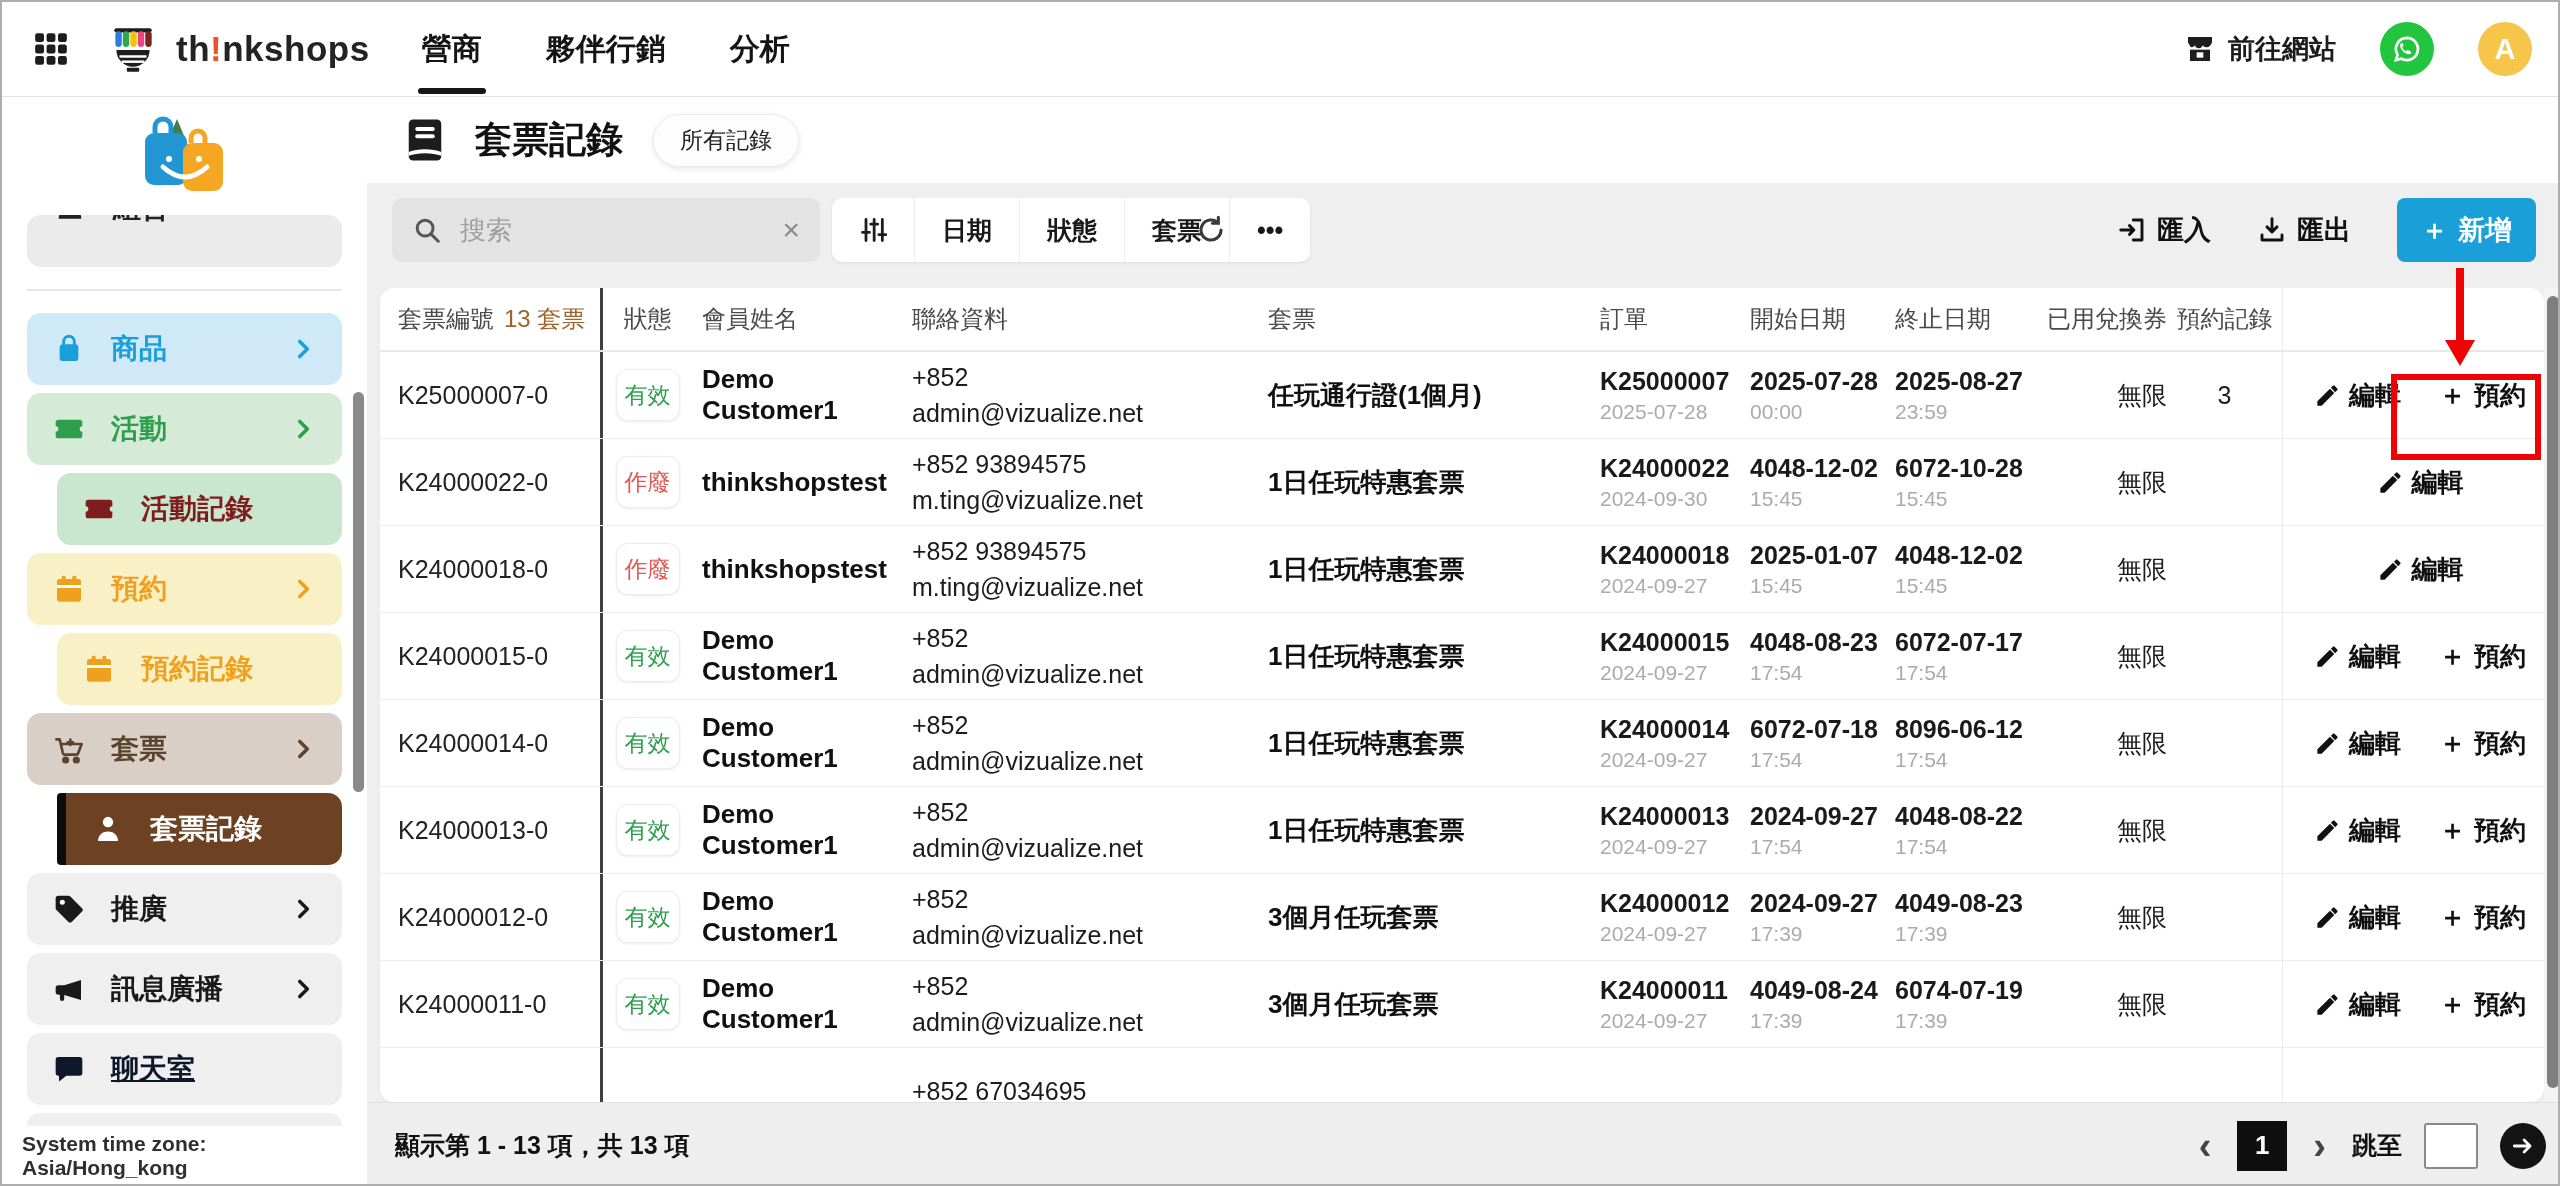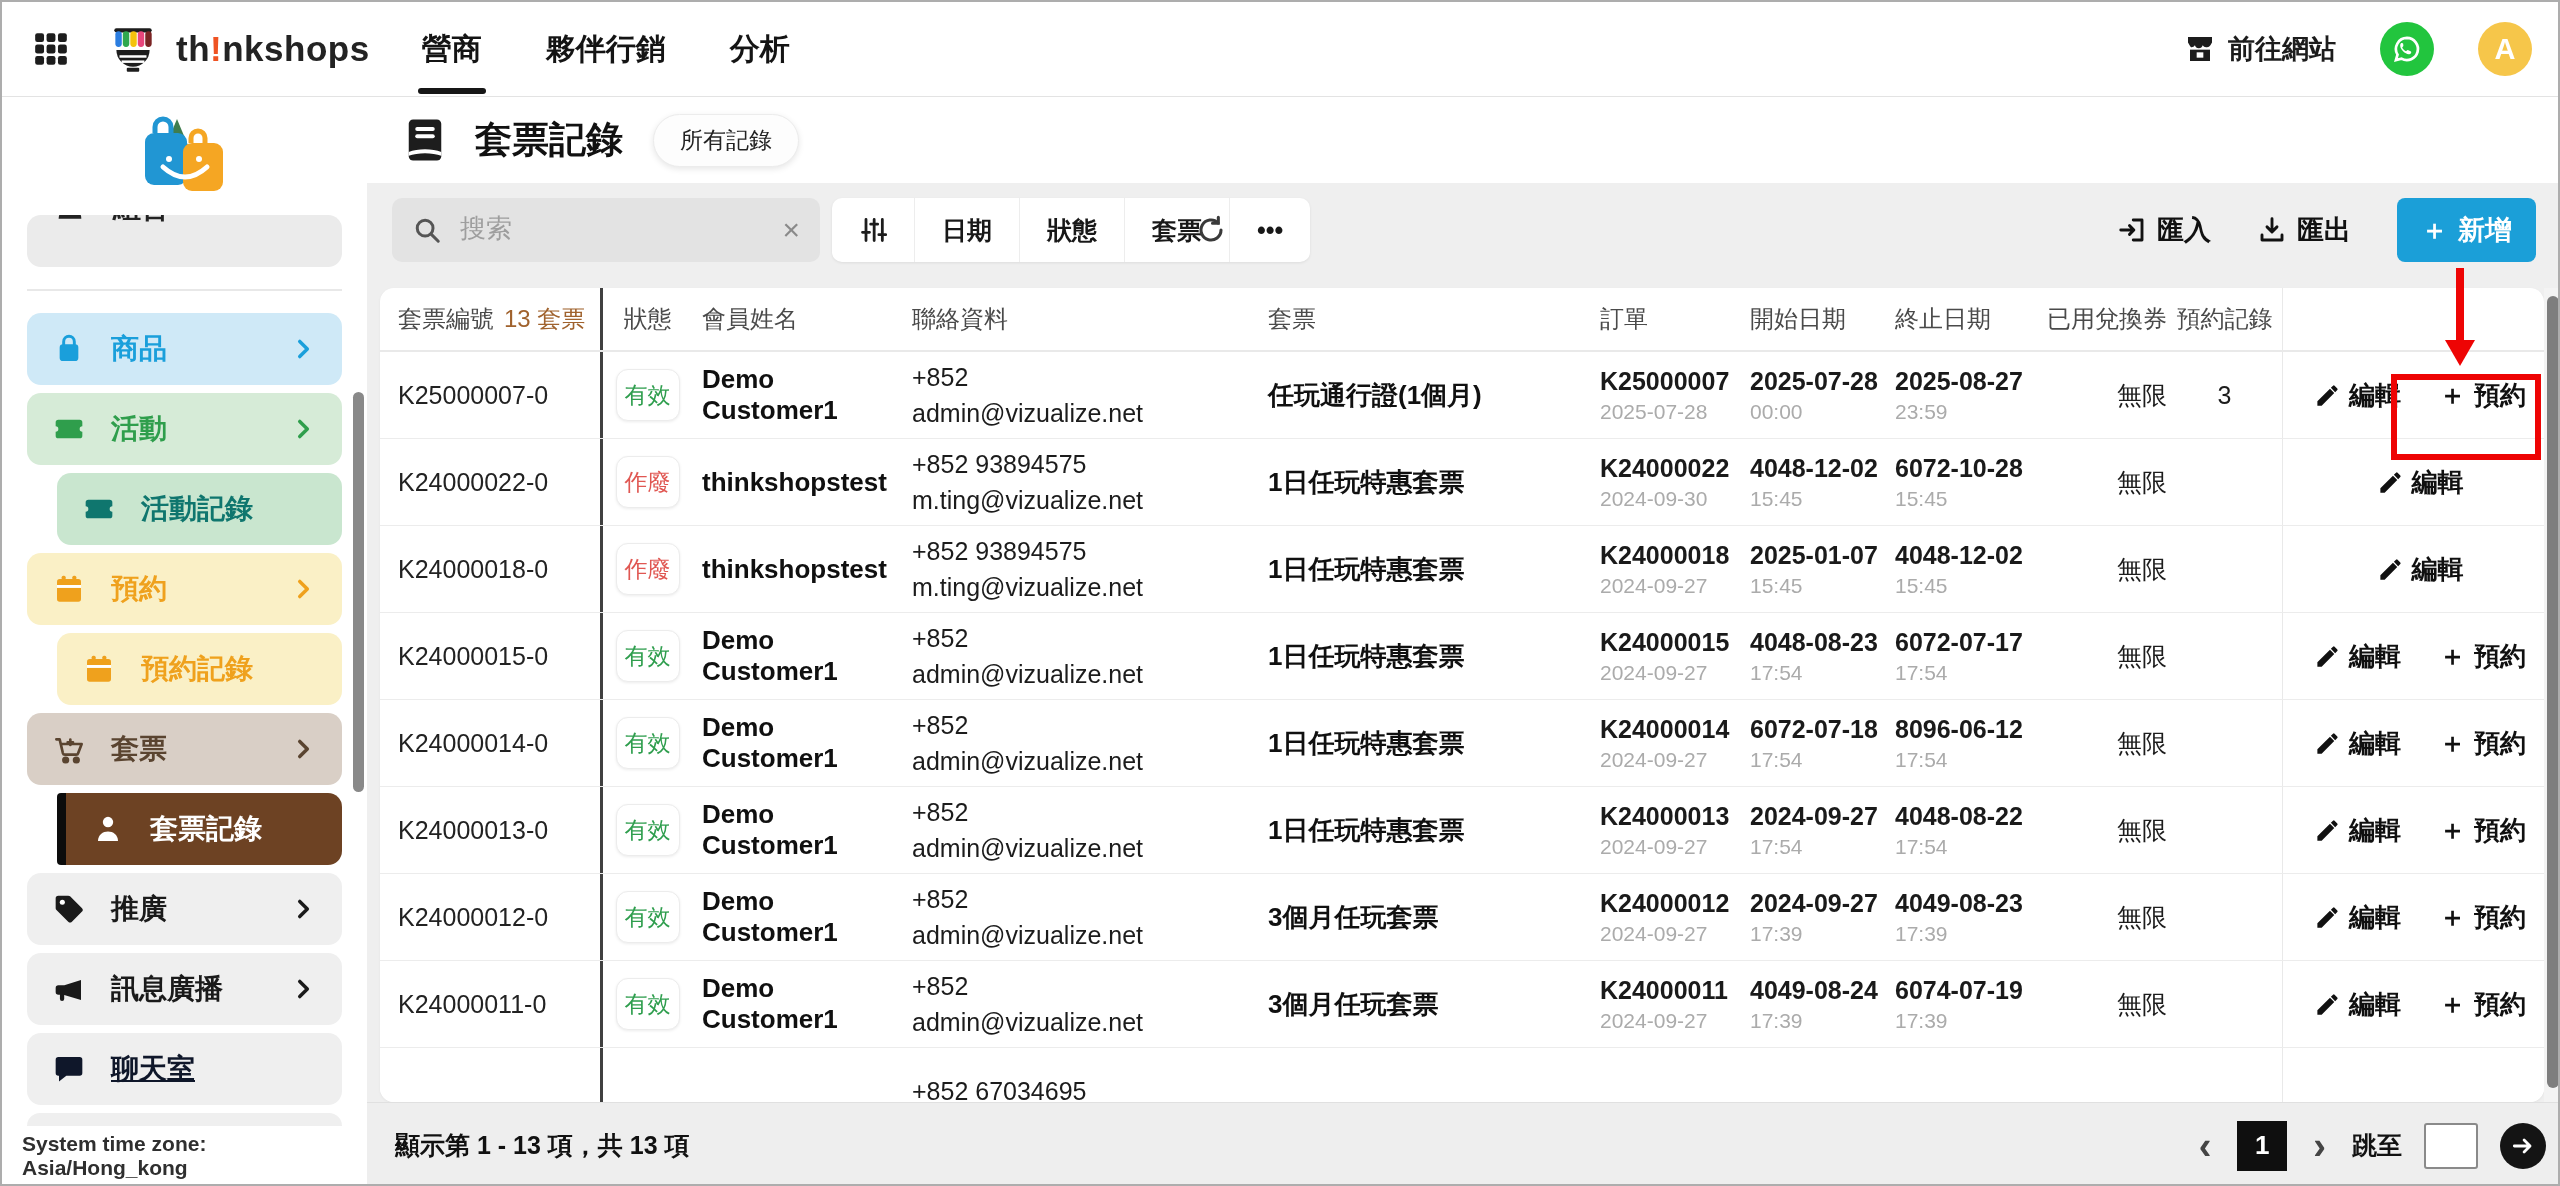--- a/index.html
+++ b/index.html
@@ -47,21 +47,21 @@
   .page-header{position:absolute;left:0;top:0;width:100%;height:86px;background:#fff;display:flex;align-items:center;padding-left:32px;}
   .book-icon{width:52px;height:52px;display:inline-flex;}
   .page-title{font-size:37px;font-weight:600;color:#111;margin:0 0 0 24px;}
   .pill{margin-left:30px;padding:10px 26px;border-radius:999px;background:#fdfdfd;border:1px solid #ececec;
     box-shadow:0 2px 6px rgba(0,0,0,.10);font-size:23px;font-weight:500;color:#222;cursor:pointer;}
 
   .search{position:absolute;left:25px;top:101px;width:428px;height:64px;background:#e3e3e3;border-radius:10px;
     display:flex;align-items:center;padding:0 20px;}
   .search svg{flex:0 0 auto;}
   .search input{flex:1;border:none;outline:none;background:transparent;font-size:26px;margin-left:16px;
-    color:#333;font-family:Liberation Mono, monospace;min-width:0;}
+    color:#333;font-family:Liberation Sans, sans-serif;min-width:0;}
   .search input::placeholder{color:#9e9e9e;}
   .search .clear{font-size:30px;color:#8a8a8a;cursor:pointer;padding-left:10px;}
 
   .filters{position:absolute;left:465px;top:101px;height:64px;background:#fff;border-radius:10px;
     box-shadow:0 1px 3px rgba(0,0,0,.08);display:flex;align-items:stretch;overflow:hidden;}
   .filter-seg{display:flex;align-items:center;justify-content:center;padding:0 27px;font-size:25px;font-weight:600;
     color:#181818;border-right:1px solid #ededed;cursor:pointer;white-space:nowrap;}
   .filter-seg:last-child{border-right:none;}
   .refresh-btn{position:absolute;left:818px;top:101px;width:52px;height:64px;border:none;background:transparent;
     display:flex;align-items:center;justify-content:center;cursor:pointer;}
@@ -233,21 +233,21 @@
               <path d="M22 10V7a2 2 0 0 0-2-2H4a2 2 0 0 0-2 2v3a2 2 0 0 1 0 4v3a2 2 0 0 0 2 2h16a2 2 0 0 0 2-2v-3a2 2 0 0 1 0-4z"></path>
             </svg>
           </span>
           <span>活動</span>
           <span class="chev">
             <svg viewBox="0 0 24 24" width="26" height="26" fill="none" stroke="currentColor" stroke-width="3.2" stroke-linecap="round" stroke-linejoin="round">
               <path d="M9 5l7 7-7 7"></path>
             </svg>
           </span>
         </div>
-        <div class="side-item indent" style="background: rgb(201, 230, 207); color: #0f766e; align-items: center;">
+        <div class="side-item indent" style="background: rgb(201, 230, 207); color: #7f1d1d; align-items: center;">
           <span class="icon">
             <svg viewBox="0 0 24 24" width="32" height="32" fill="currentColor">
               <path d="M22 10V7a2 2 0 0 0-2-2H4a2 2 0 0 0-2 2v3a2 2 0 0 1 0 4v3a2 2 0 0 0 2 2h16a2 2 0 0 0 2-2v-3a2 2 0 0 1 0-4z"></path>
             </svg>
           </span>
           <span>活動記錄</span>
         </div>
         <div class="side-item" style="background: rgb(250, 240, 198); color: rgb(239, 161, 29);">
           <span class="icon">
             <svg viewBox="0 0 24 24" width="32" height="32">

